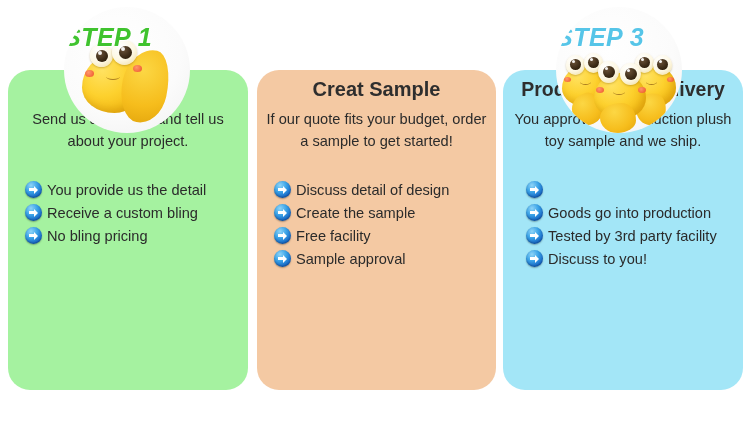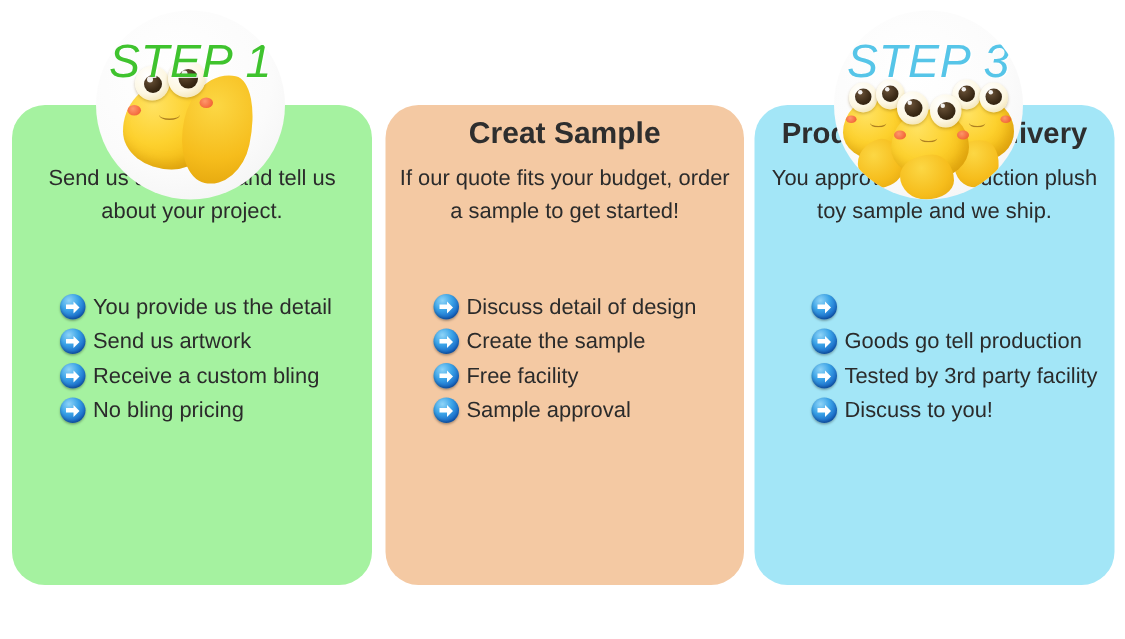--- a/index.html
+++ b/index.html
@@ -44,23 +44,22 @@
   }
   .med-1 { left: 64px; }
   .med-2 { left: 310px; }
   .med-3 { left: 556px; }
 
   .step-label {
     position: absolute;
     top: 16px;
     left: 0;
     width: 100%;
-    text-align: center;
-    font-size: 31px;
-    font-weight: normal;
+    font-size: 25px;
+    font-weight: bold;
     font-style: italic;
     letter-spacing: 0.5px;
     z-index: 4;
     text-shadow: 1px 1px 0 rgba(255,255,255,0.85);
   }
   .step-1 .step-label { color: #3fc32e; }
   .step-2 .step-label { color: #d08950; }
   .step-3 .step-label { color: #56c5e8; }
 
   
@@ -135,21 +134,21 @@
     color: #2b2b2b;
     padding: 0 5px;
     box-sizing: border-box;
   }
 
   .bullets {
     position: absolute;
     top: 105px;
     left: 14px;
     right: 8px;
-    margin: 18px;
+    margin: 3px;
     padding: 0;
     list-style: none;
   }
   .card-3 .bullets { left: 20px; }
   .bullet {
     position: relative;
     display: flex;
     align-items: center;
     height: 23px;
     margin-bottom: 0px;
@@ -201,24 +200,20 @@
   <div class="card card-1 step-1">
     <div class="card-title">Get A Quote</div>
     <div class="card-desc">Send us an inquiry and tell us about your project.</div>
     <ul class="bullets">
       <li class="bullet">
         <span class="arrow-icon"></span>
         <span class="bullet-text">You provide us the detail</span>
       </li>
       <li class="bullet">
         <span class="arrow-icon"></span>
-        <span class="bullet-text">Send us artwork</span>
-      </li>
-      <li class="bullet">
-        <span class="arrow-icon"></span>
         <span class="bullet-text">Receive a custom bling</span>
       </li>
       <li class="bullet">
         <span class="arrow-icon"></span>
         <span class="bullet-text">No bling pricing</span>
       </li>
     </ul>
   </div>
 
   <div class="medallion med-1 step-1">
@@ -267,21 +262,21 @@
 
   <div class="card card-3 step-3">
     <div class="card-title">Production &amp; Delivery</div>
     <div class="card-desc">You approve the production plush toy sample and we ship.</div>
     <ul class="bullets">
       <li class="bullet">
         <span class="arrow-icon"></span>
       </li>
       <li class="bullet">
         <span class="arrow-icon"></span>
-        <span class="bullet-text">Goods go tell production</span>
+        <span class="bullet-text">Goods go into production</span>
       </li>
       <li class="bullet">
         <span class="arrow-icon"></span>
         <span class="bullet-text">Tested by 3rd party facility</span>
       </li>
       <li class="bullet">
         <span class="arrow-icon"></span>
         <span class="bullet-text">Discuss to you!</span>
       </li>
     </ul>

